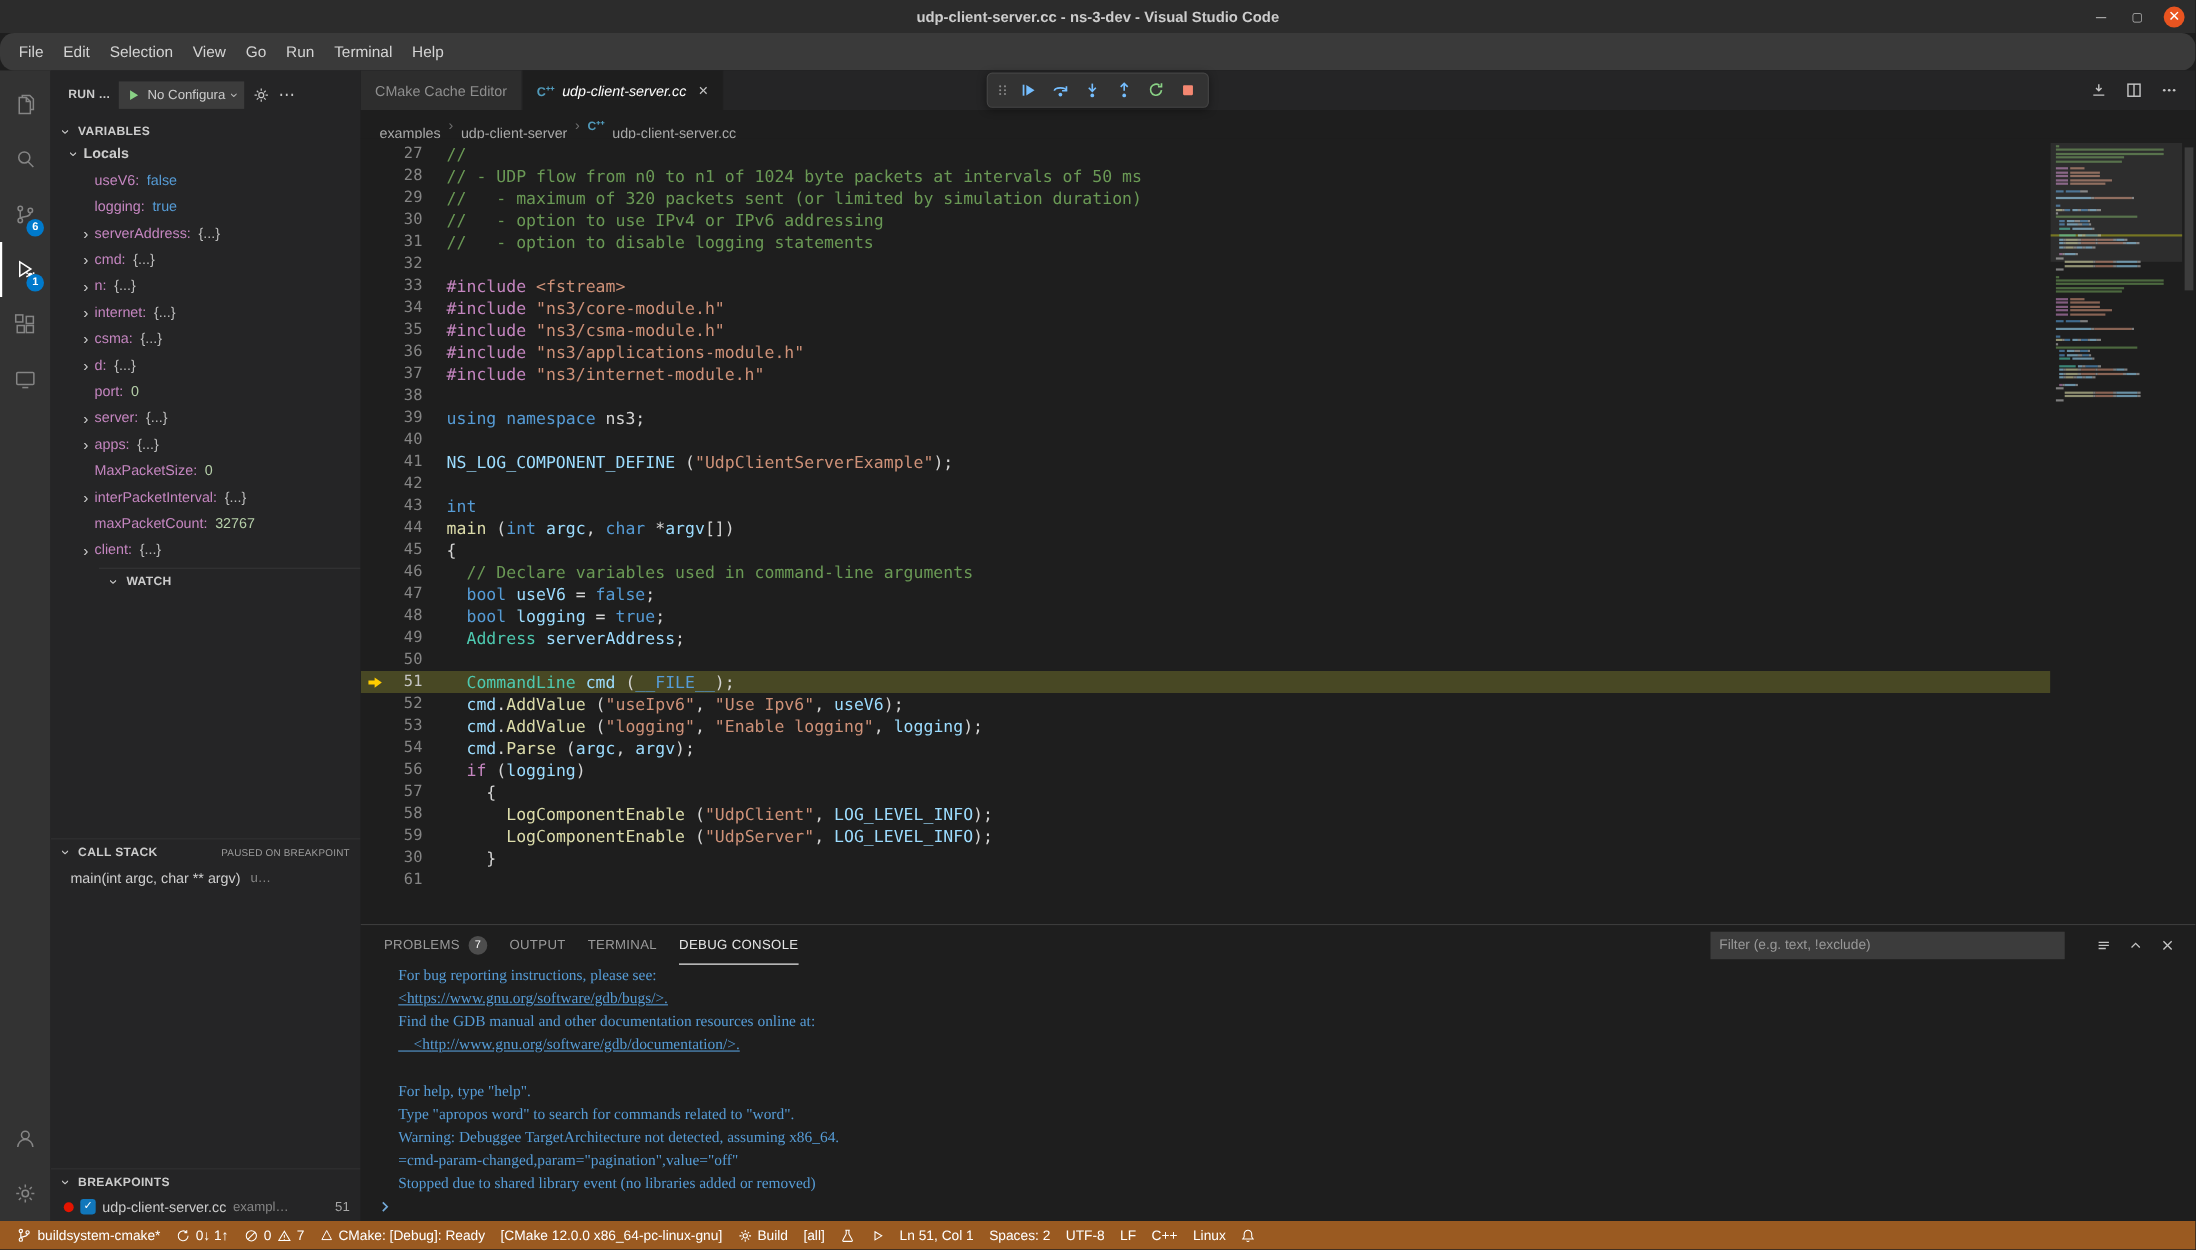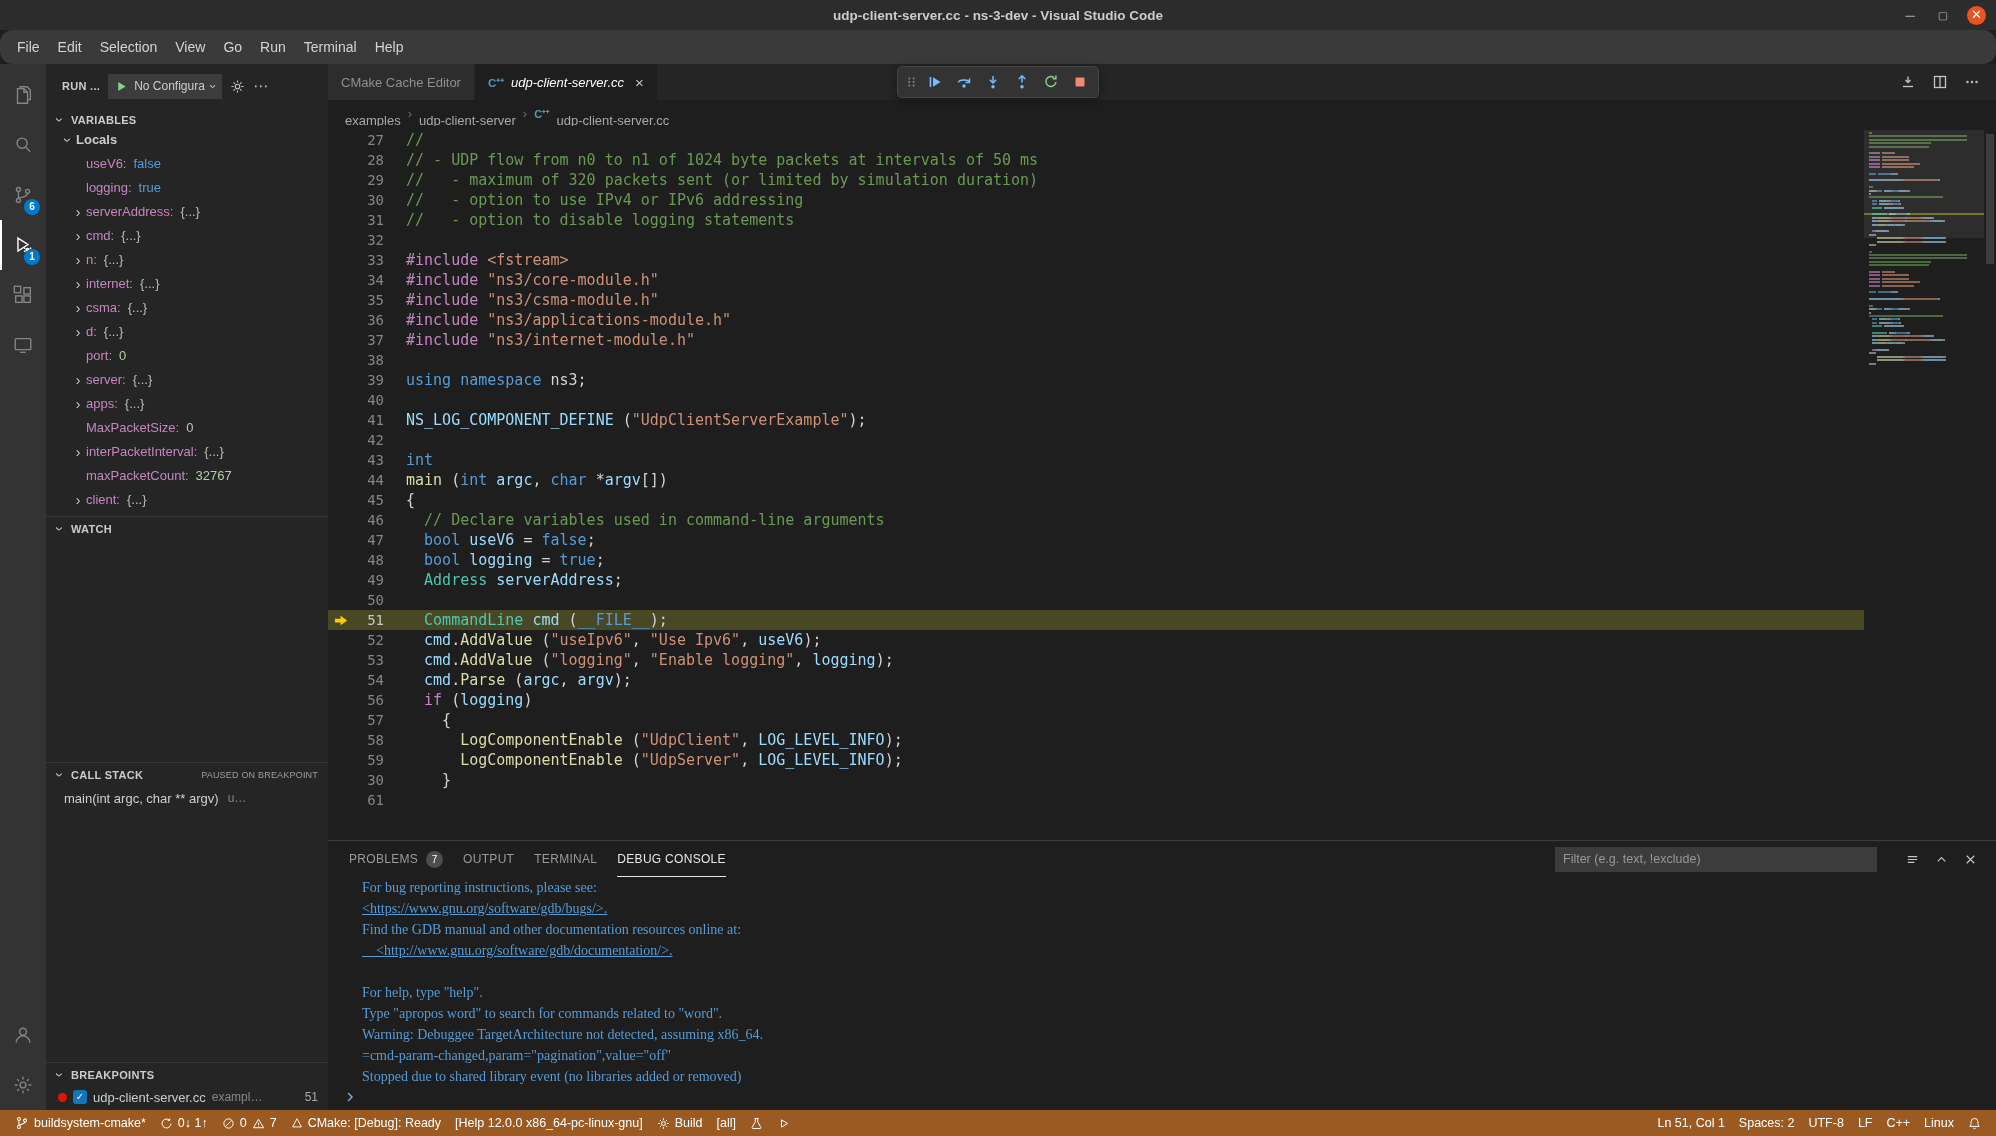--- a/index.html
+++ b/index.html
@@ -33,21 +33,21 @@
   .sidebar { width:282px; flex:0 0 282px; background:#252526; display:flex; flex-direction:column; min-height:0; overflow:hidden; }
   .run-header { height:44px; flex:0 0 44px; display:flex; align-items:center; gap:8px; padding:0 10px 0 16px; }
   .run-title { font-size:11px; font-weight:700; letter-spacing:.3px; color:#cccccc; white-space:nowrap; }
   .config-pill { display:flex; align-items:center; gap:6px; background:#3c3c3c; height:25px; padding:0 7px; font-size:12px; color:#cccccc; cursor:pointer; }
   .pill-chev { transform:rotate(90deg); display:inline-block; font-size:13px; color:#bbbbbb; }
   .hdr-icon { color:#c5c5c5; display:flex; align-items:center; cursor:pointer; }
   .dots { font-size:15px; color:#c5c5c5; letter-spacing:1px; cursor:pointer; }
 
   .section { display:flex; flex-direction:column; min-height:0; overflow:hidden; }
   .sec-variables { flex:0 0 408px; }
-  .sec-watch { flex:0 0 246px; }
+  .sec-watch { flex:0 0 246px;padding-left:44px; }
   .sec-callstack { flex:0 0 300px; }
   .sec-breakpoints { flex:1; }
   .sec-header { height:24px; flex:0 0 24px; display:flex; align-items:center; gap:3px; font-size:11px; font-weight:700;
                 padding-left:6px; color:#cccccc; border-top:1px solid rgba(204,204,204,0.10); letter-spacing:.3px; cursor:pointer; }
   .chev { width:16px; flex:0 0 16px; display:inline-block; text-align:center; color:#cccccc; font-size:14px; font-weight:400; }
   .chev.open { transform:rotate(90deg); }
   .chev.hidden { visibility:hidden; }
   .sec-status { margin-left:auto; font-size:9px; font-weight:400; color:#9d9d9d; padding-right:10px; letter-spacing:.2px; }
 
   .tree-row { height:24px; flex:0 0 24px; display:flex; align-items:flex-start; font-size:13px; cursor:pointer; white-space:nowrap; }
@@ -123,21 +123,21 @@
   .panel-icons { display:flex; gap:14px; color:#c5c5c5; padding:0 8px; align-items:center; }
   .pi { display:flex; align-items:center; cursor:pointer; }
 
   .console { flex:1; min-height:0; overflow:hidden; display:flex; flex-direction:column; justify-content:flex-end;
              padding:0 0 3px 34px; font-family:"DejaVu Sans Mono",monospace; font-size:14px; color:#569cd6; }
   .console-line { height:21px; line-height:21px; white-space:pre; flex:0 0 21px;font-family:Liberation Serif, serif; }
   .console-line.url { text-decoration:underline; }
   .console-prompt { height:20px; flex:0 0 20px; display:flex; align-items:center; color:#73a9d8; margin-left:-20px; }
 
   
-  .statusbar { height:26px; flex:0 0 26px; display:flex; justify-content:space-between; align-items:center;
+  .statusbar { height:26px; flex:0 0 26px; display:flex; justify-content:flex-start; align-items:center;
                color:#ffffff; font-size:12.5px; padding:2px 8px; }
   .sb-group { display:flex; align-items:center; height:100%; }
   .sb-item { display:flex; align-items:center; gap:5px; padding:0 7px; height:100%; cursor:pointer; white-space:nowrap; }
   .sb-item svg { display:block; }
 
   svg { overflow:visible; }
 </style>
 </head>
 <body>
 
@@ -974,21 +974,21 @@
         </div>
         <div class="sb-item">
           <span style="display: flex;">
             <svg width="12" height="12" viewBox="0 0 16 16" fill="none" stroke="currentColor" stroke-width="1.2">
               <path d="M8 2.2L2.2 13.2h11.6z"></path>
             </svg>
           </span>
           <span>CMake: [Debug]: Ready</span>
         </div>
         <div class="sb-item">
-          <span>[Help 12.0.0 x86_64-pc-linux-gnu]</span>
+          <span>[CMake 12.0.0 x86_64-pc-linux-gnu]</span>
         </div>
         <div class="sb-item">
           <span style="display: flex;">
             <svg width="13" height="13" viewBox="0 0 16 16" fill="none" stroke="currentColor" stroke-width="1.2">
               <circle cx="8" cy="8" r="2.4"></circle>
               <path d="M8 1.5v2.3M8 12.2v2.3M1.5 8h2.3M12.2 8h2.3M3.7 3.7l1.6 1.6M10.7 10.7l1.6 1.6M12.3 3.7l-1.6 1.6M5.3 10.7l-1.6 1.6"></path>
             </svg>
           </span>
           <span>Build</span>
         </div>

